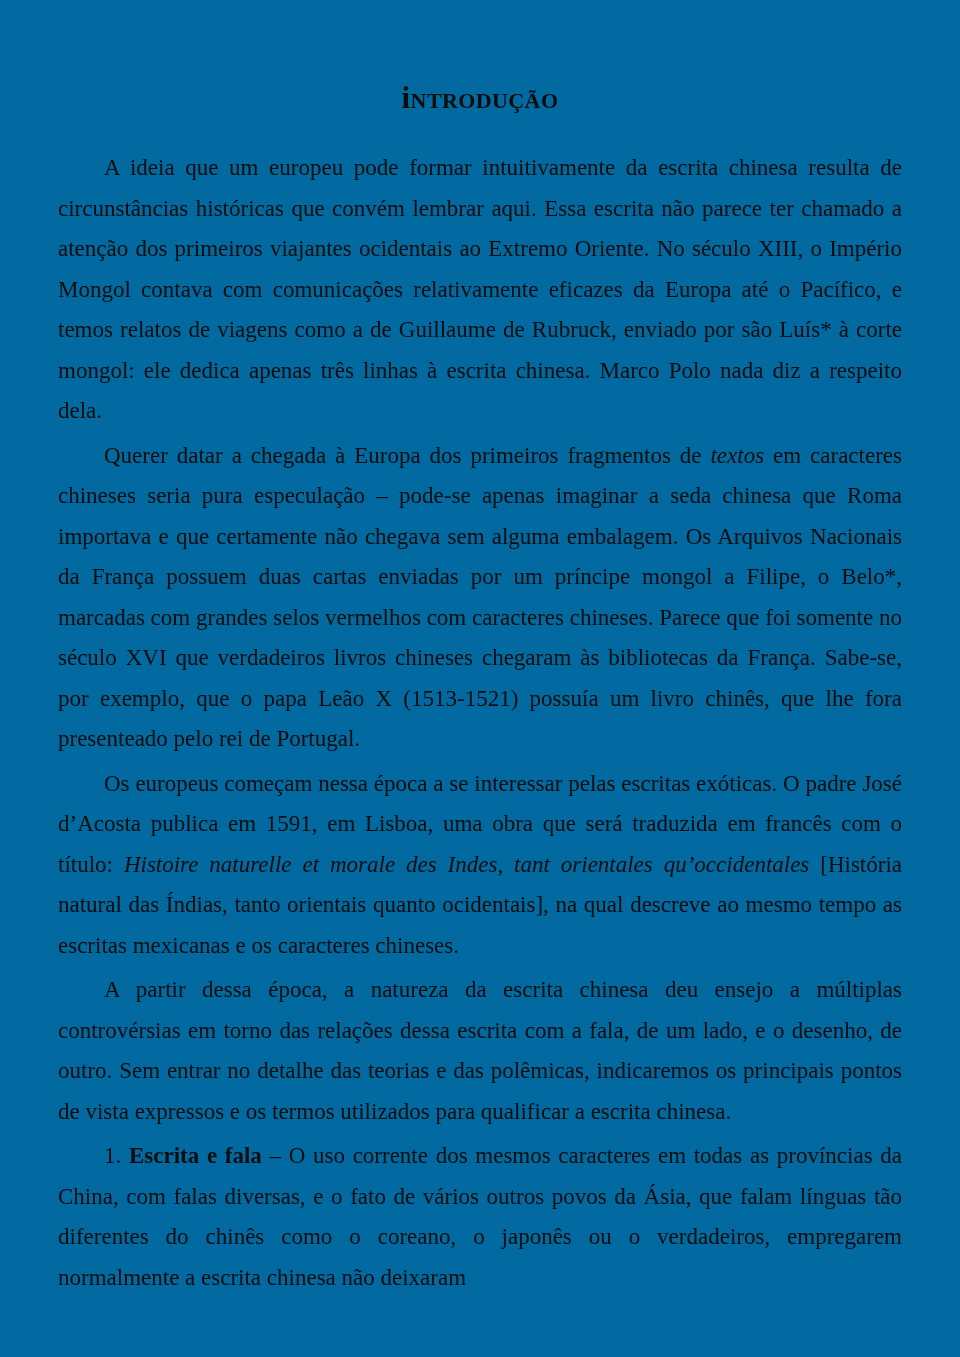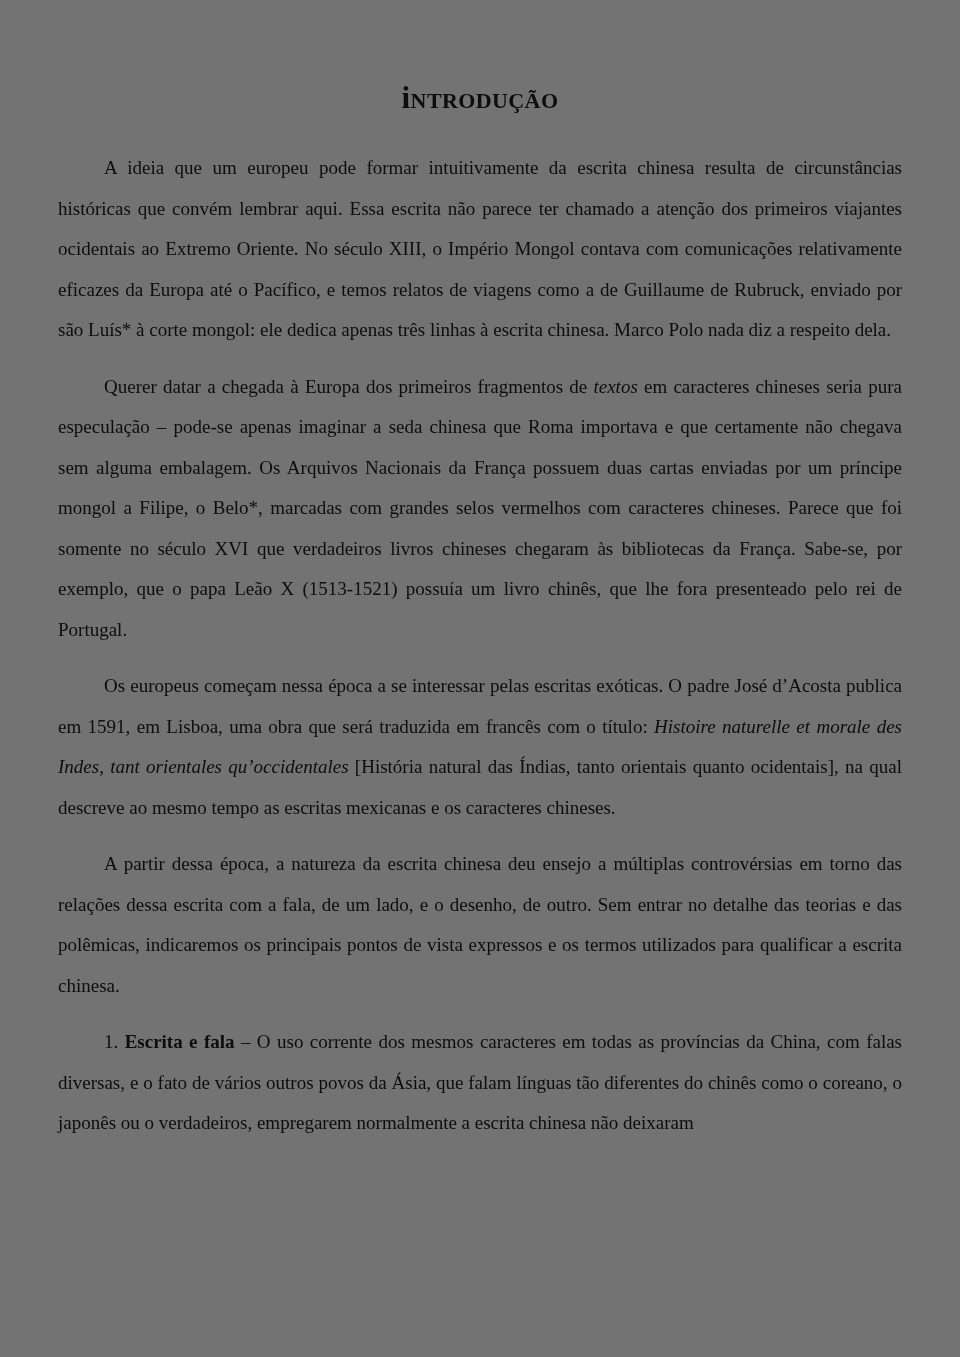--- a/index.html
+++ b/index.html
@@ -13,21 +13,21 @@
     height: 1357px;
     font-family: "Liberation Serif", "DejaVu Serif", serif;
     color: #0d0d0d;
     -webkit-font-smoothing: antialiased;
   }
 
   .page {
     position: relative;
     width: 960px;
     height: 1357px;
-    background: #737373;
+    background: #0369a1;
     box-sizing: border-box;
     padding: 0;
     overflow: hidden;
   }
 
   .content {
     position: absolute;
     left: 58px;
     top: 78px;
     width: 844px;
@@ -60,26 +60,26 @@
   }
 
   
   .body-block {
     margin-top: 30px;
   }
   p.para {
     margin: 0;
     text-align: justify;
     text-justify: inter-word;
-    font-size: 19px;
+    font-size: 23px;
     line-height: 40.5px;
     text-indent: 46px;
     hyphens: none;
   }
-  p.para + p.para { margin-top: 16px; }
+  p.para + p.para { margin-top: 4px; }
 
   p.para.spaced-before {
     margin-top: 40px;
   }
 
   em { font-style: italic; }
   strong { font-weight: 700; }
 </style>
 </head>
 <body style="background: rgb(255, 255, 255);">

